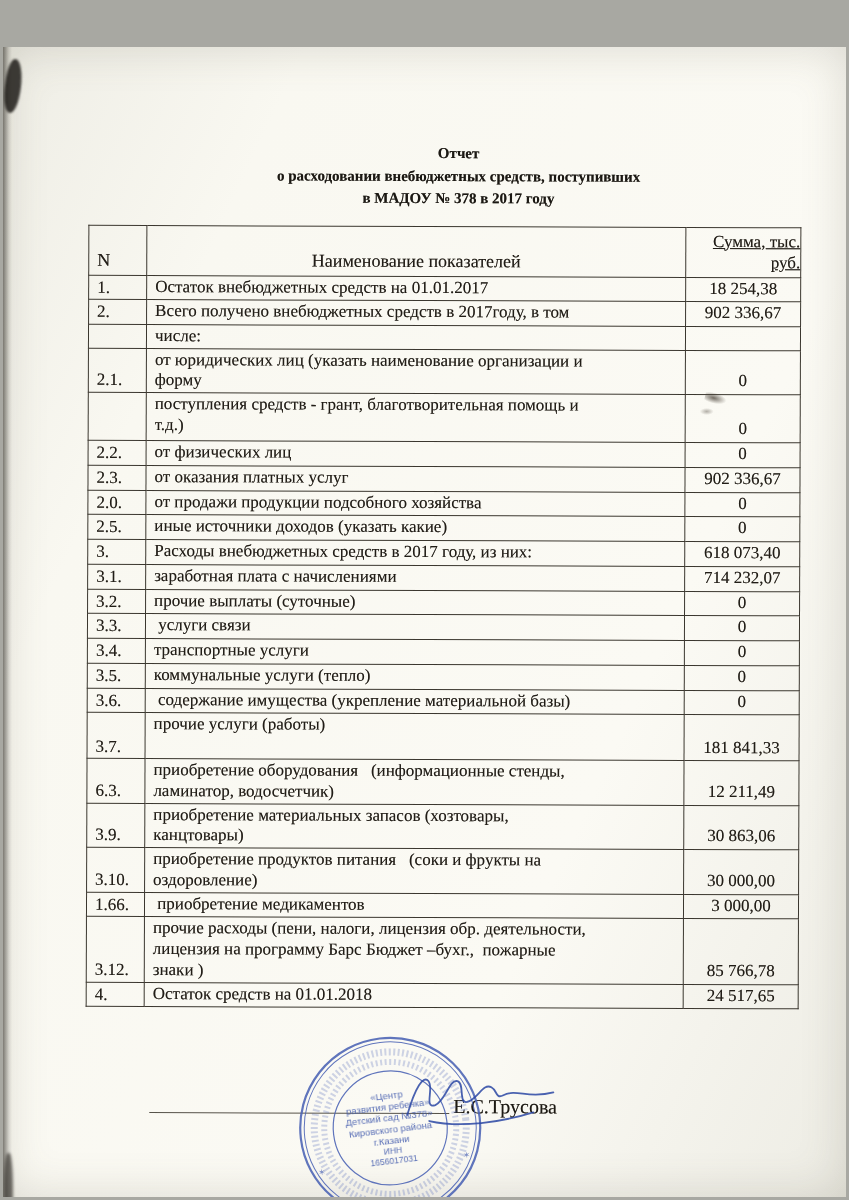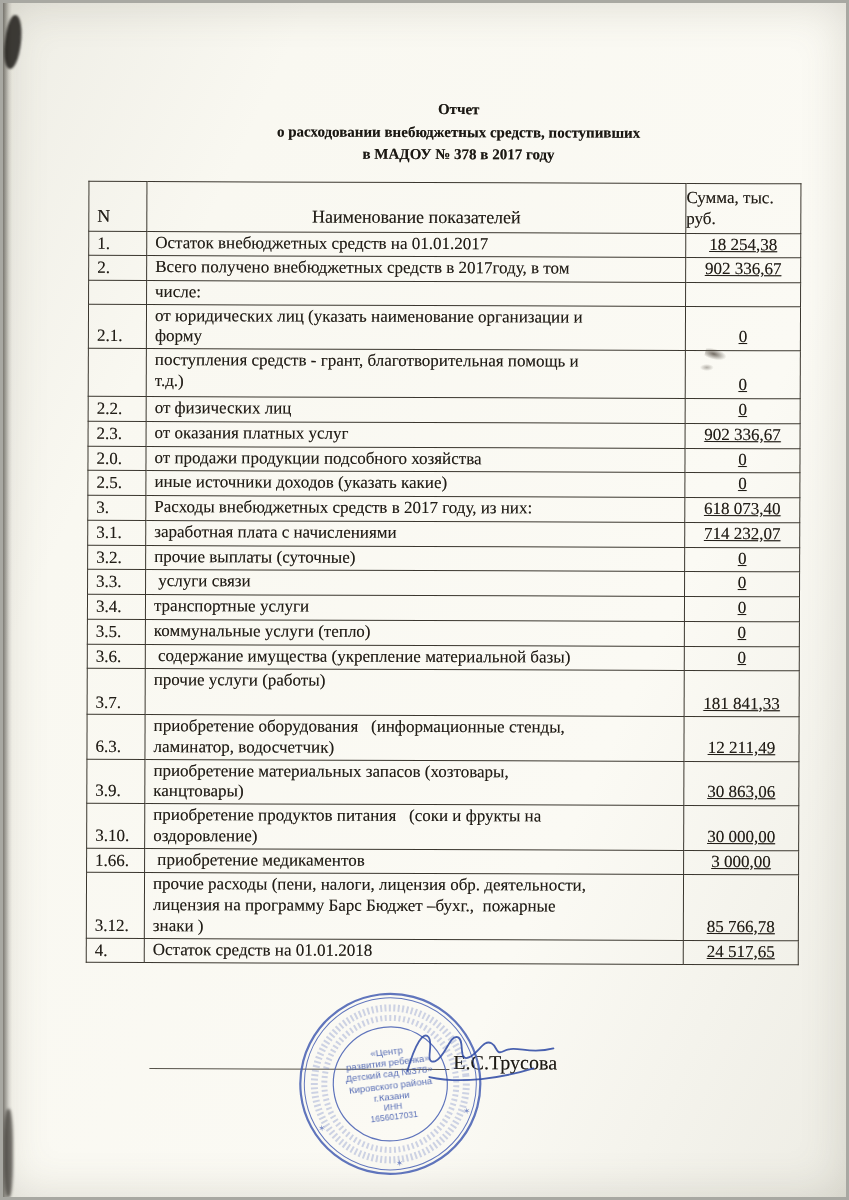--- a/index.html
+++ b/index.html
@@ -8,20 +8,21 @@
     position:relative;
     background:#a8a8a2;
     font-family:"Liberation Serif","DejaVu Serif",serif;
     overflow:hidden;
   }
   .paper {
     position:absolute; inset:3px;
     background:linear-gradient(115deg,#eeede5 0%,#f9f8f1 22%,#fbfaf4 68%,#edece4 100%);
     box-shadow: inset 0 0 46px rgba(95,88,70,.20);
     overflow:hidden;
+    margin-top:44px;
   }
   .tilt { position:absolute; inset:0; transform:rotate(.2deg); }
 
   
   .edge-left { position:absolute; left:0; top:0; width:9px; height:100%;
     background:linear-gradient(to right, rgba(35,32,26,.55), rgba(35,32,26,.12) 65%, transparent); }
   .corner-mark { position:absolute; left:2px; top:12px; width:16px; height:54px;
     background:rgba(22,20,16,.82); border-radius:45% 55% 50% 50%; transform:rotate(7deg); filter:blur(1px); }
   .edge-bottom-mark { position:absolute; left:1px; top:1106px; width:9px; height:88px;
     background:rgba(28,25,20,.6); border-radius:40%; filter:blur(1.5px); }
@@ -43,25 +44,25 @@
     border-collapse:collapse; margin:16px 0 0 84px; width:712px;
     table-layout:fixed; color:#211d17; text-shadow:0 0 .4px rgba(25,20,12,.5);
   }
   table.report col.c-num { width:58px; }
   table.report col.c-label { width:539px; }
   table.report col.c-value { width:115px; }
   th,td { border:1px solid #3b372f; }
   thead th { height:50px; font-weight:normal; font-size:18px; }
   th.col-num { vertical-align:bottom; text-align:left; padding:2px 6px 4px 8px; }
   th.col-label { vertical-align:bottom; text-align:center; padding-bottom:4px; }
-  th.col-value { vertical-align:top; text-align:left; white-space:pre-line; font-size:17px; line-height:1.25; padding-top:3px; }
+  th.col-value { vertical-align:top; text-align:right; white-space:pre-line; font-size:17px; line-height:1.25; padding-top:3px;text-decoration:underline; }
   tbody td { font-size:17px; line-height:1.22; padding:1px 4px; }
   td.cell-num { vertical-align:bottom; text-align:left; padding-left:8px; }
   td.cell-label { vertical-align:top; text-align:left; padding-left:8px; white-space:pre-wrap; }
-  td.cell-value { vertical-align:bottom; text-align:center; padding-bottom:2px;text-decoration:underline; }
+  td.cell-value { vertical-align:bottom; text-align:center; padding-bottom:2px; }
   tbody tr:nth-child(17) td { height:46px; }   
   tbody tr:nth-child(5) td { height:48px; }    
 
   
   .signature-block {
     position:absolute; left:84px; top:1048px; width:712px; z-index:2;
     display:flex; align-items:flex-end; padding-left:56px;
     font-size:20px; color:#1d1a14; text-shadow:0 0 .4px rgba(25,20,12,.5);
   }
   .sig-line { width:300px; border-bottom:1.3px solid #57534a; margin:0 2px 4px 8px; }

